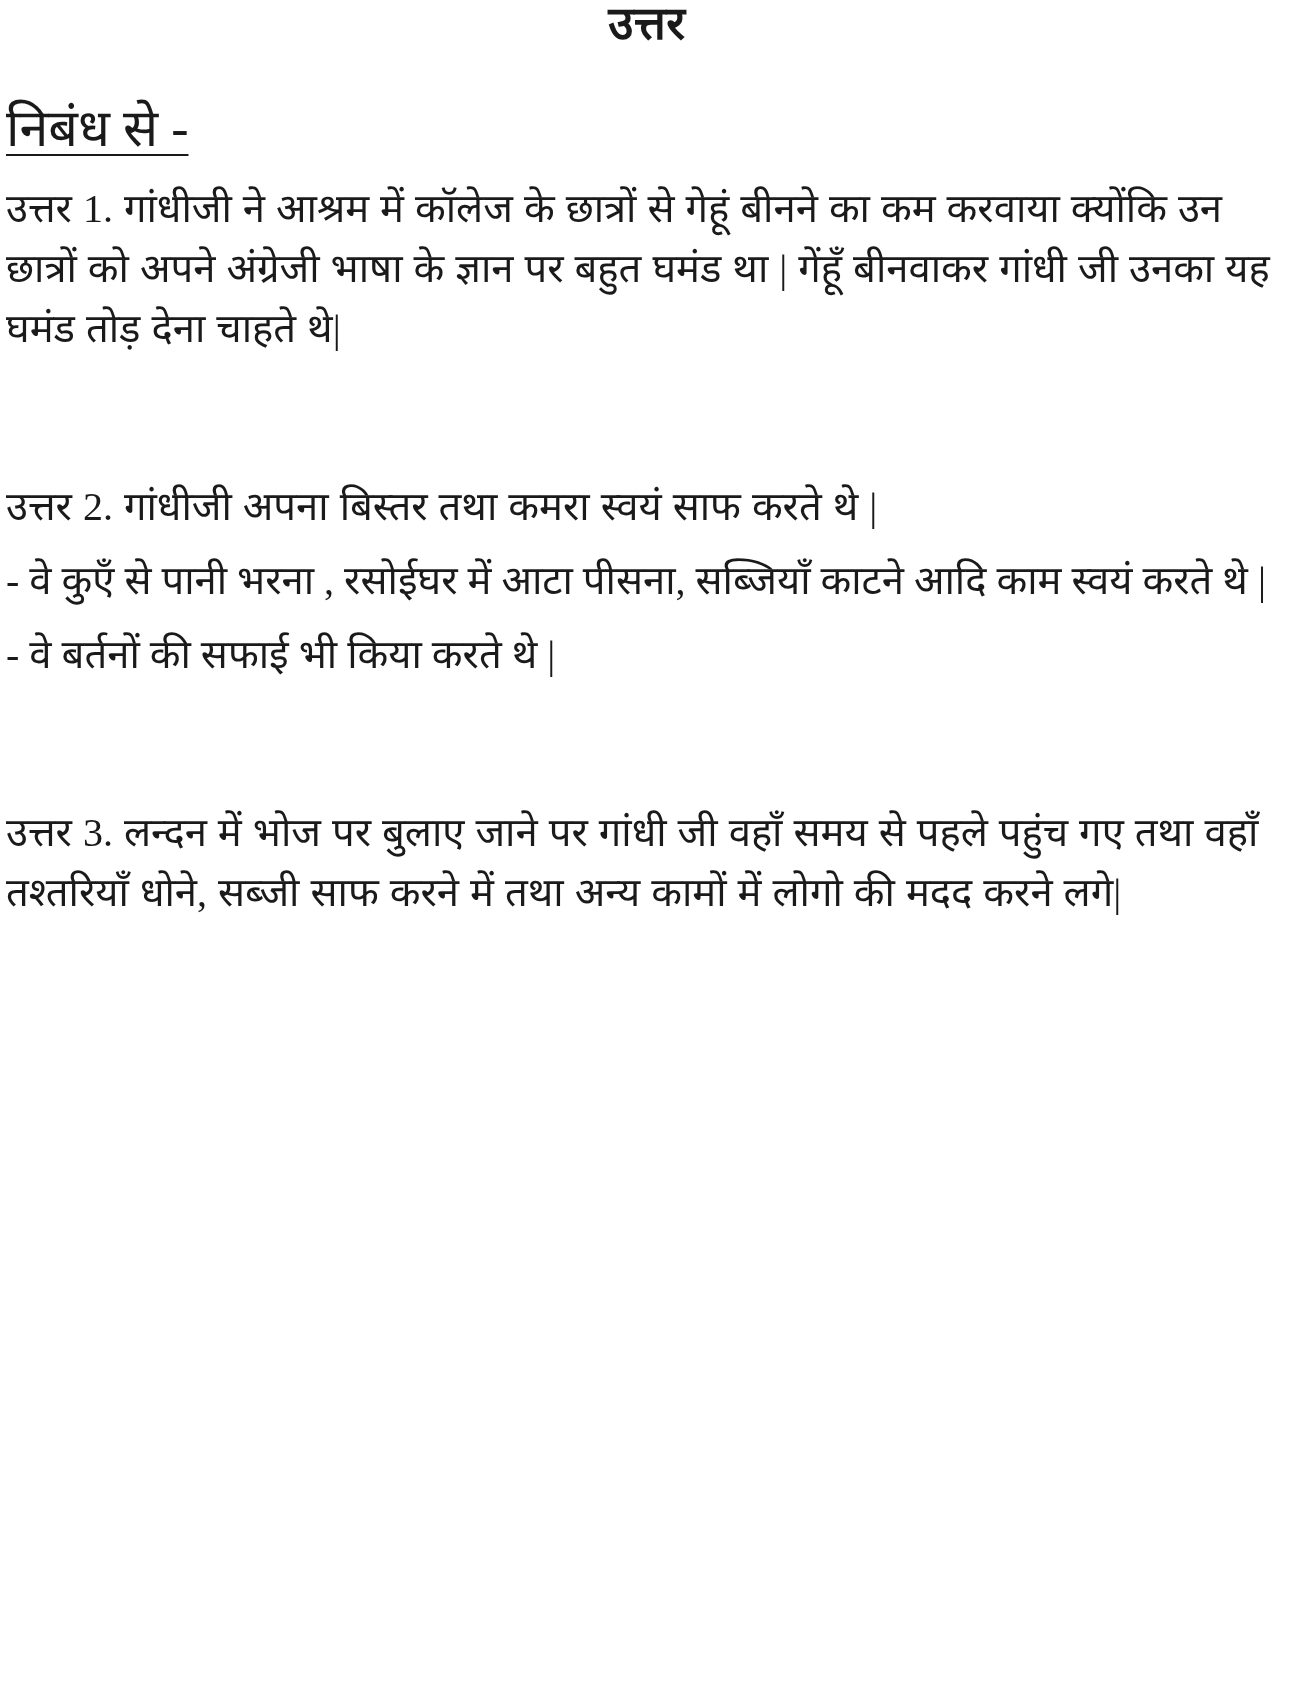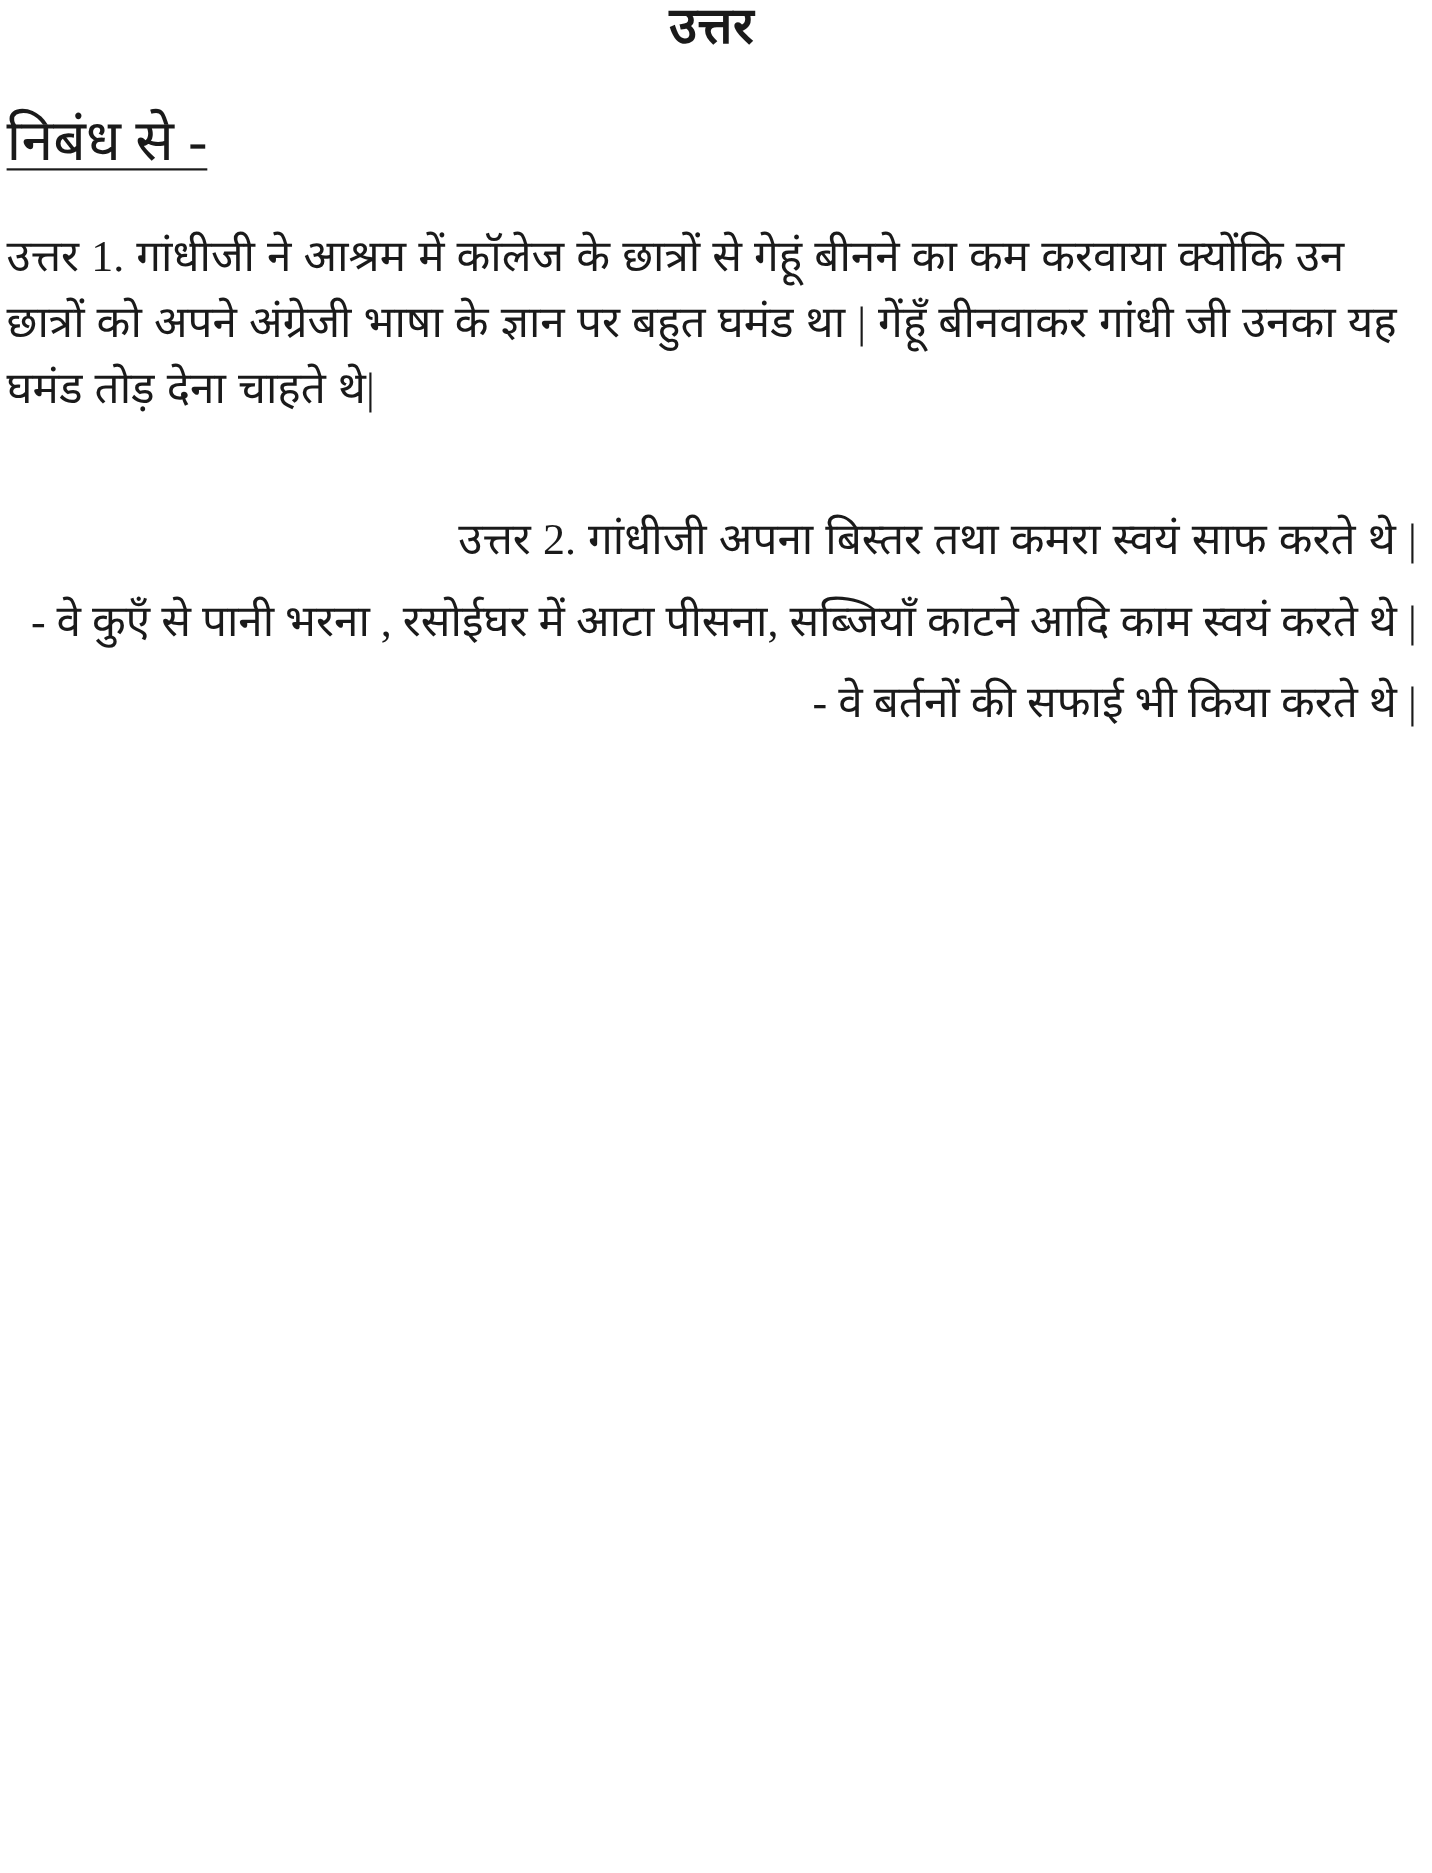--- a/index.html
+++ b/index.html
@@ -41,25 +41,24 @@
     display: inline-block;
   }
   .para {
     font-size: 40px;
     line-height: 1.5;
     margin: 0;
     padding: 0;
     word-spacing: 1px;
   }
   .block {
-    margin-top: 46px;
+    margin-top: 22px;
   }
   .block-gap-large {
-    margin-top: 78px;
-    text-align: right;
+    margin-top: 118px;
   }
   .sub-line {
     font-size: 40px;
     line-height: 1.5;
     margin: 14px 0 0 0;
   }
 </style>
 </head>
 <body>
 
@@ -74,15 +73,18 @@
   <div class="block">
     <p class="para">उत्तर 1. गांधीजी ने आश्रम में कॉलेज के छात्रों से गेहूं बीनने का कम करवाया क्योंकि उन छात्रों को अपने अंग्रेजी भाषा के ज्ञान पर बहुत घमंड था | गेंहूँ बीनवाकर गांधी जी उनका यह घमंड तोड़ देना चाहते थे|</p>
   </div>
 
   <div class="block block-gap-large">
     <p class="para">उत्तर 2.  गांधीजी अपना बिस्तर तथा कमरा स्वयं साफ करते थे |</p>
     <p class="sub-line"> - वे कुएँ से पानी  भरना , रसोईघर में आटा पीसना, सब्जियाँ काटने आदि काम स्वयं करते थे |</p>
     <p class="sub-line">- वे बर्तनों की सफाई भी किया करते थे |</p>
   </div>
 
+  <div class="block block-gap-large">
+    <p class="para">उत्तर 3. लन्दन में भोज पर बुलाए  जाने पर गांधी जी वहाँ समय से पहले पहुंच गए तथा वहाँ तश्तरियाँ धोने, सब्जी साफ करने में तथा अन्य कामों में लोगो की मदद करने लगे|</p>
+  </div>
 
 
 </div>
 
 </body></html>

